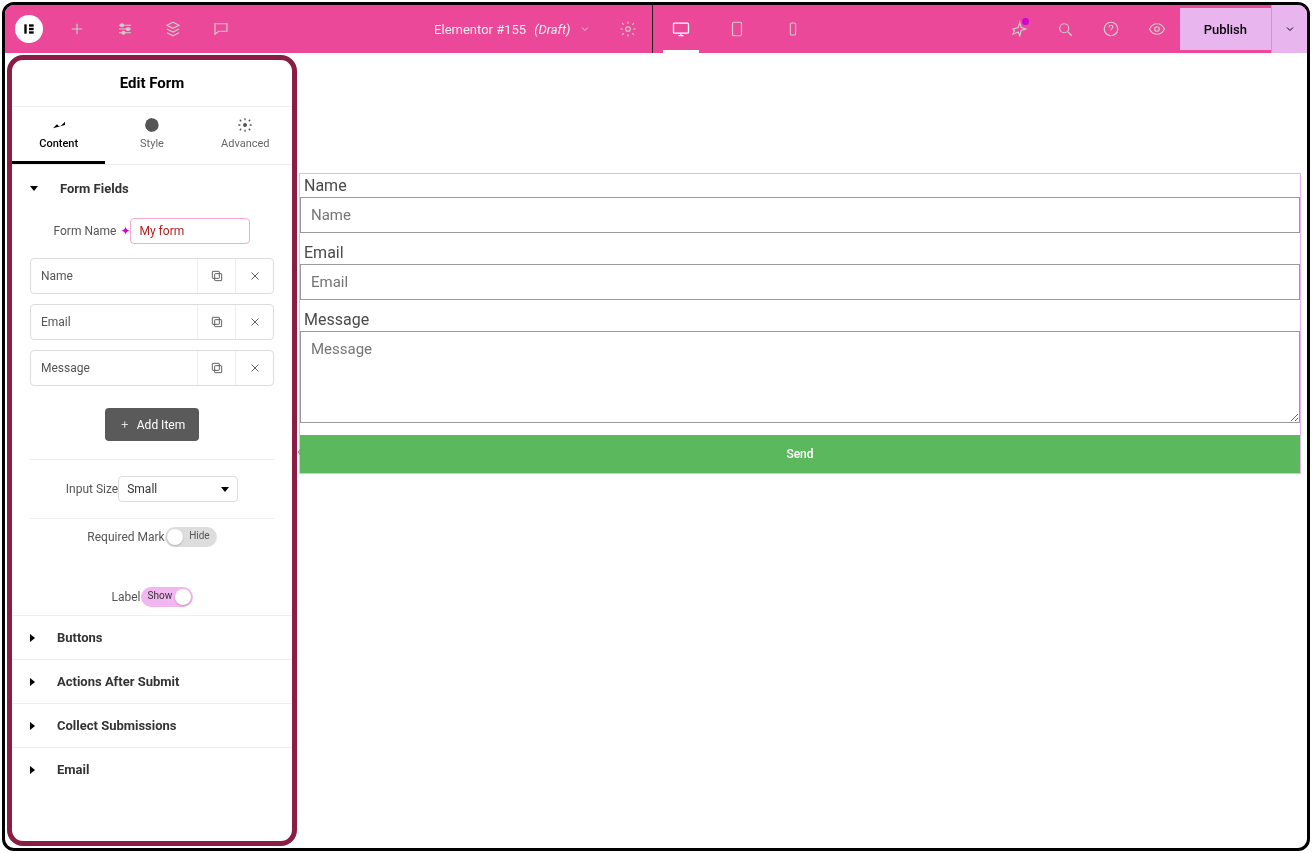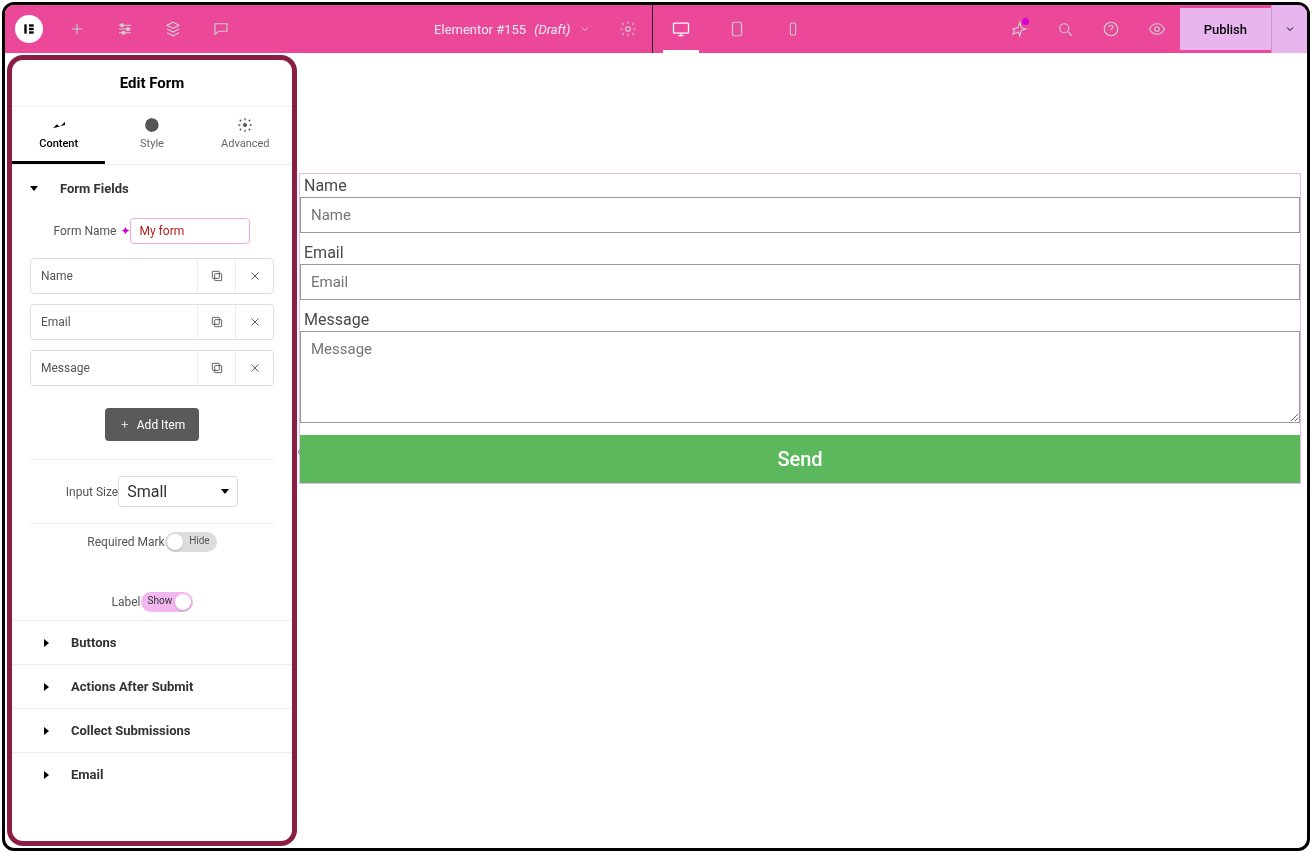--- a/index.html
+++ b/index.html
@@ -33,28 +33,28 @@
   
   .sidebar{width:290px;border:5px solid #8a1d43;border-radius:16px;margin:2px 0 2px 2px;background:#fff;display:flex;flex-direction:column;overflow:hidden}
   .panel-title{text-align:center;font-weight:700;font-size:15px;padding:14px 0;border-bottom:1px solid #eee}
   .tabs{display:flex;border-bottom:1px solid #eee}
   .tab{flex:1;display:flex;flex-direction:column;align-items:center;gap:4px;padding:10px 0 11px;font-size:11px;color:#666;cursor:pointer}
   .tab svg{width:16px;height:16px;fill:#555}
   .tab.active{color:#000;border-bottom:3px solid #000;font-weight:500}
   .tab.active svg{fill:#000}
   .panel-body{flex:1;overflow:auto;font-size:12px;color:#333}
   .section-hd{display:flex;align-items:center;gap:22px;padding:16px 18px 14px;font-weight:700;font-size:13px;cursor:pointer}
-  .section-hd.collapsed{border-top:1px solid #eee;padding:14px 32px}
+  .section-hd.collapsed{border-top:1px solid #eee;padding:14px 18px}
   .caret{width:0;height:0;border-left:4px solid transparent;border-right:4px solid transparent;border-top:5px solid #000}
   .caret-r{width:0;height:0;border-top:4px solid transparent;border-bottom:4px solid transparent;border-left:5px solid #000}
   .ctrl-row{display:flex;align-items:center;justify-content:center;padding:8px 18px}
   .ctrl-row label{color:#555;font-size:12px}
   .ai-spark{color:#d004d4;margin-left:4px;font-size:12px}
   .txt-input{border:1px solid #f9a8d4;border-radius:4px;padding:5px 8px;font-size:12px;width:120px;color:#b91c1c}
-  .sel{border:1px solid #ddd;border-radius:4px;padding:5px 8px;font-size:16px;width:120px;background:#fff;display:flex;align-items:center;justify-content:space-between;color:#333}
+  .sel{border:1px solid #ddd;border-radius:4px;padding:5px 8px;font-size:12px;width:120px;background:#fff;display:flex;align-items:center;justify-content:space-between;color:#333}
   .field-list{padding:6px 18px 2px}
   .fld{display:flex;border:1px solid #ddd;border-radius:4px;margin-bottom:10px;overflow:hidden}
   .fld-name{flex:1;padding:10px 10px;font-size:12px;color:#555}
   .fld-act{width:38px;border-left:1px solid #eee;display:flex;align-items:center;justify-content:center;color:#777;cursor:pointer}
   .fld-act svg{width:14px;height:14px;stroke:#555;fill:none;stroke-width:1.6}
   .add-item{margin:10px auto 18px;background:#5a5a5a;color:#fff;border-radius:4px;padding:8px 14px;font-size:12px;display:flex;align-items:center;gap:6px;width:fit-content;cursor:pointer}
   .hr{border:none;border-top:1px solid #eee;margin:0 18px}
   .toggle{width:52px;height:20px;border-radius:10px;position:relative}
   .toggle .knob{width:16px;height:16px;border-radius:50%;background:#fff;position:absolute;top:2px;box-shadow:0 1px 2px rgba(0,0,0,.2)}
   .tg-on{background:#f2b6f0}
@@ -66,21 +66,21 @@
 
   .collapse-handle{position:absolute;left:290px;top:50%;width:8px;height:30px;transform:translateY(-50%);display:flex;align-items:center;justify-content:center;color:#888;cursor:pointer;font-size:14px}
 
   
   .canvas{flex:1;padding:0 6px 0 2px;overflow:auto}
   .cform{margin-top:120px;border:1px solid #e9b5ef}
   .flabel{font-size:16px;color:#4a4a4a;padding:2px 4px;display:block}
   .finput{width:100%;border:1px solid #999;padding:8px 10px;font-size:15px;color:#888;background:#fff}
   .finput.area{height:92px;resize:vertical}
   .fsep{height:8px}
-  .sendbtn{background:#5cb85c;color:#fff;text-align:center;padding:12px 0;font-size:20px;font-weight:500;margin-top:8px}
+  .sendbtn{background:#5cb85c;color:#fff;text-align:center;padding:12px 0;font-size:12px;font-weight:500;margin-top:8px}
 </style>
 </head>
 <body>
 
 <div class="frame">
 
   <div class="topbar">
     <div class="tb-left">
       <div class="tb-btn">
         <div class="e-logo">

